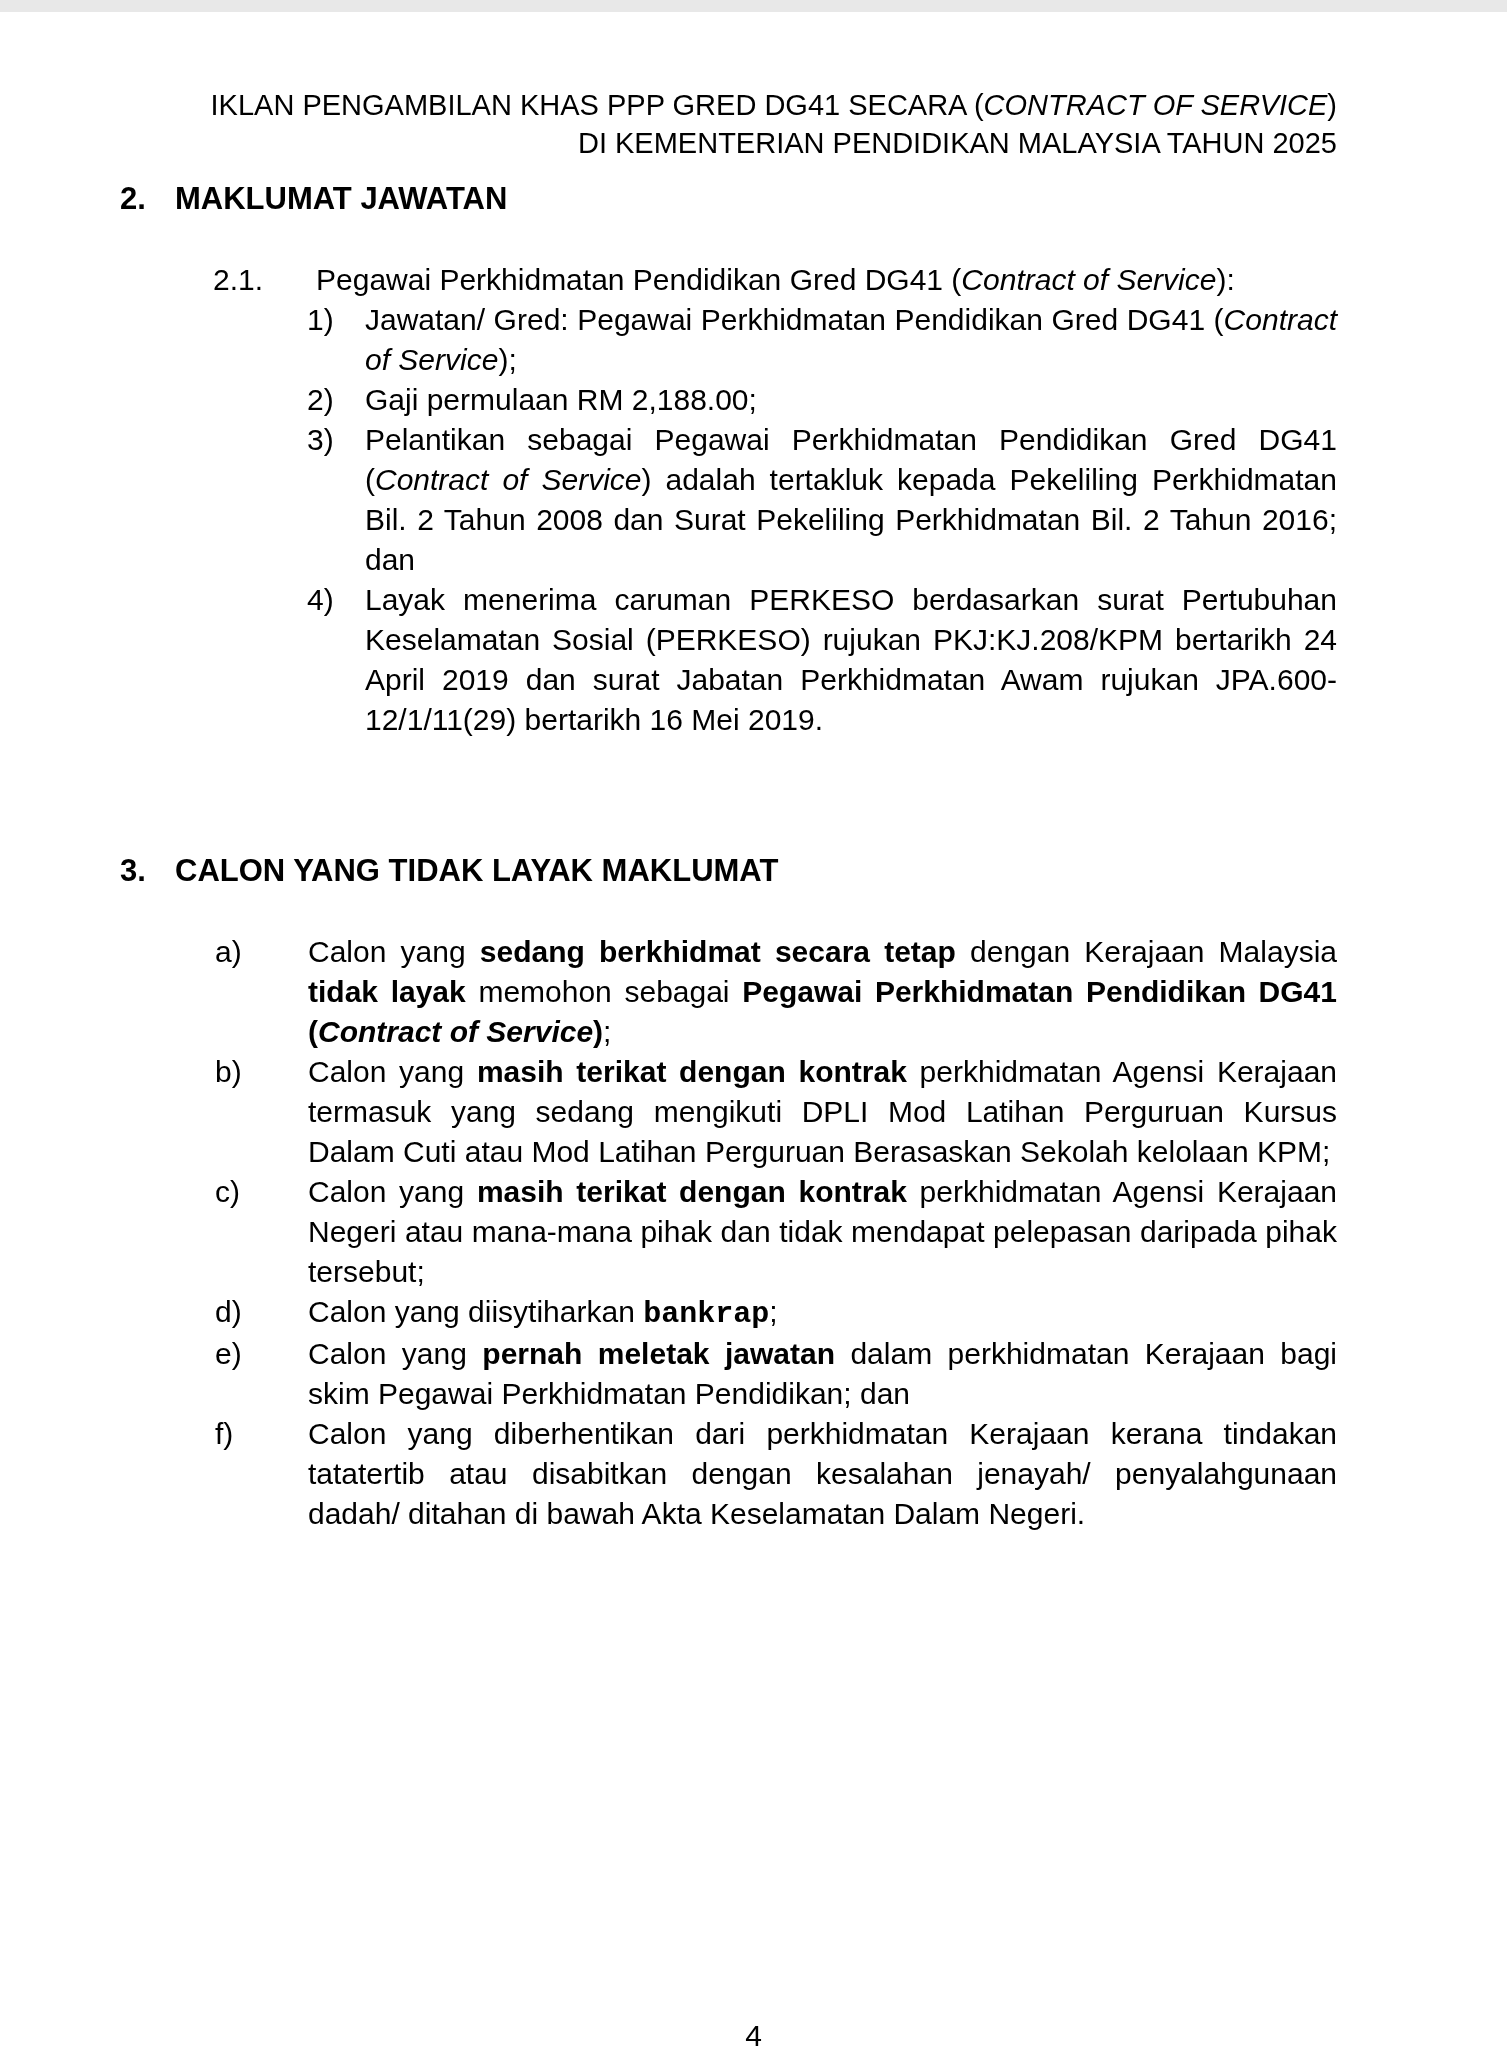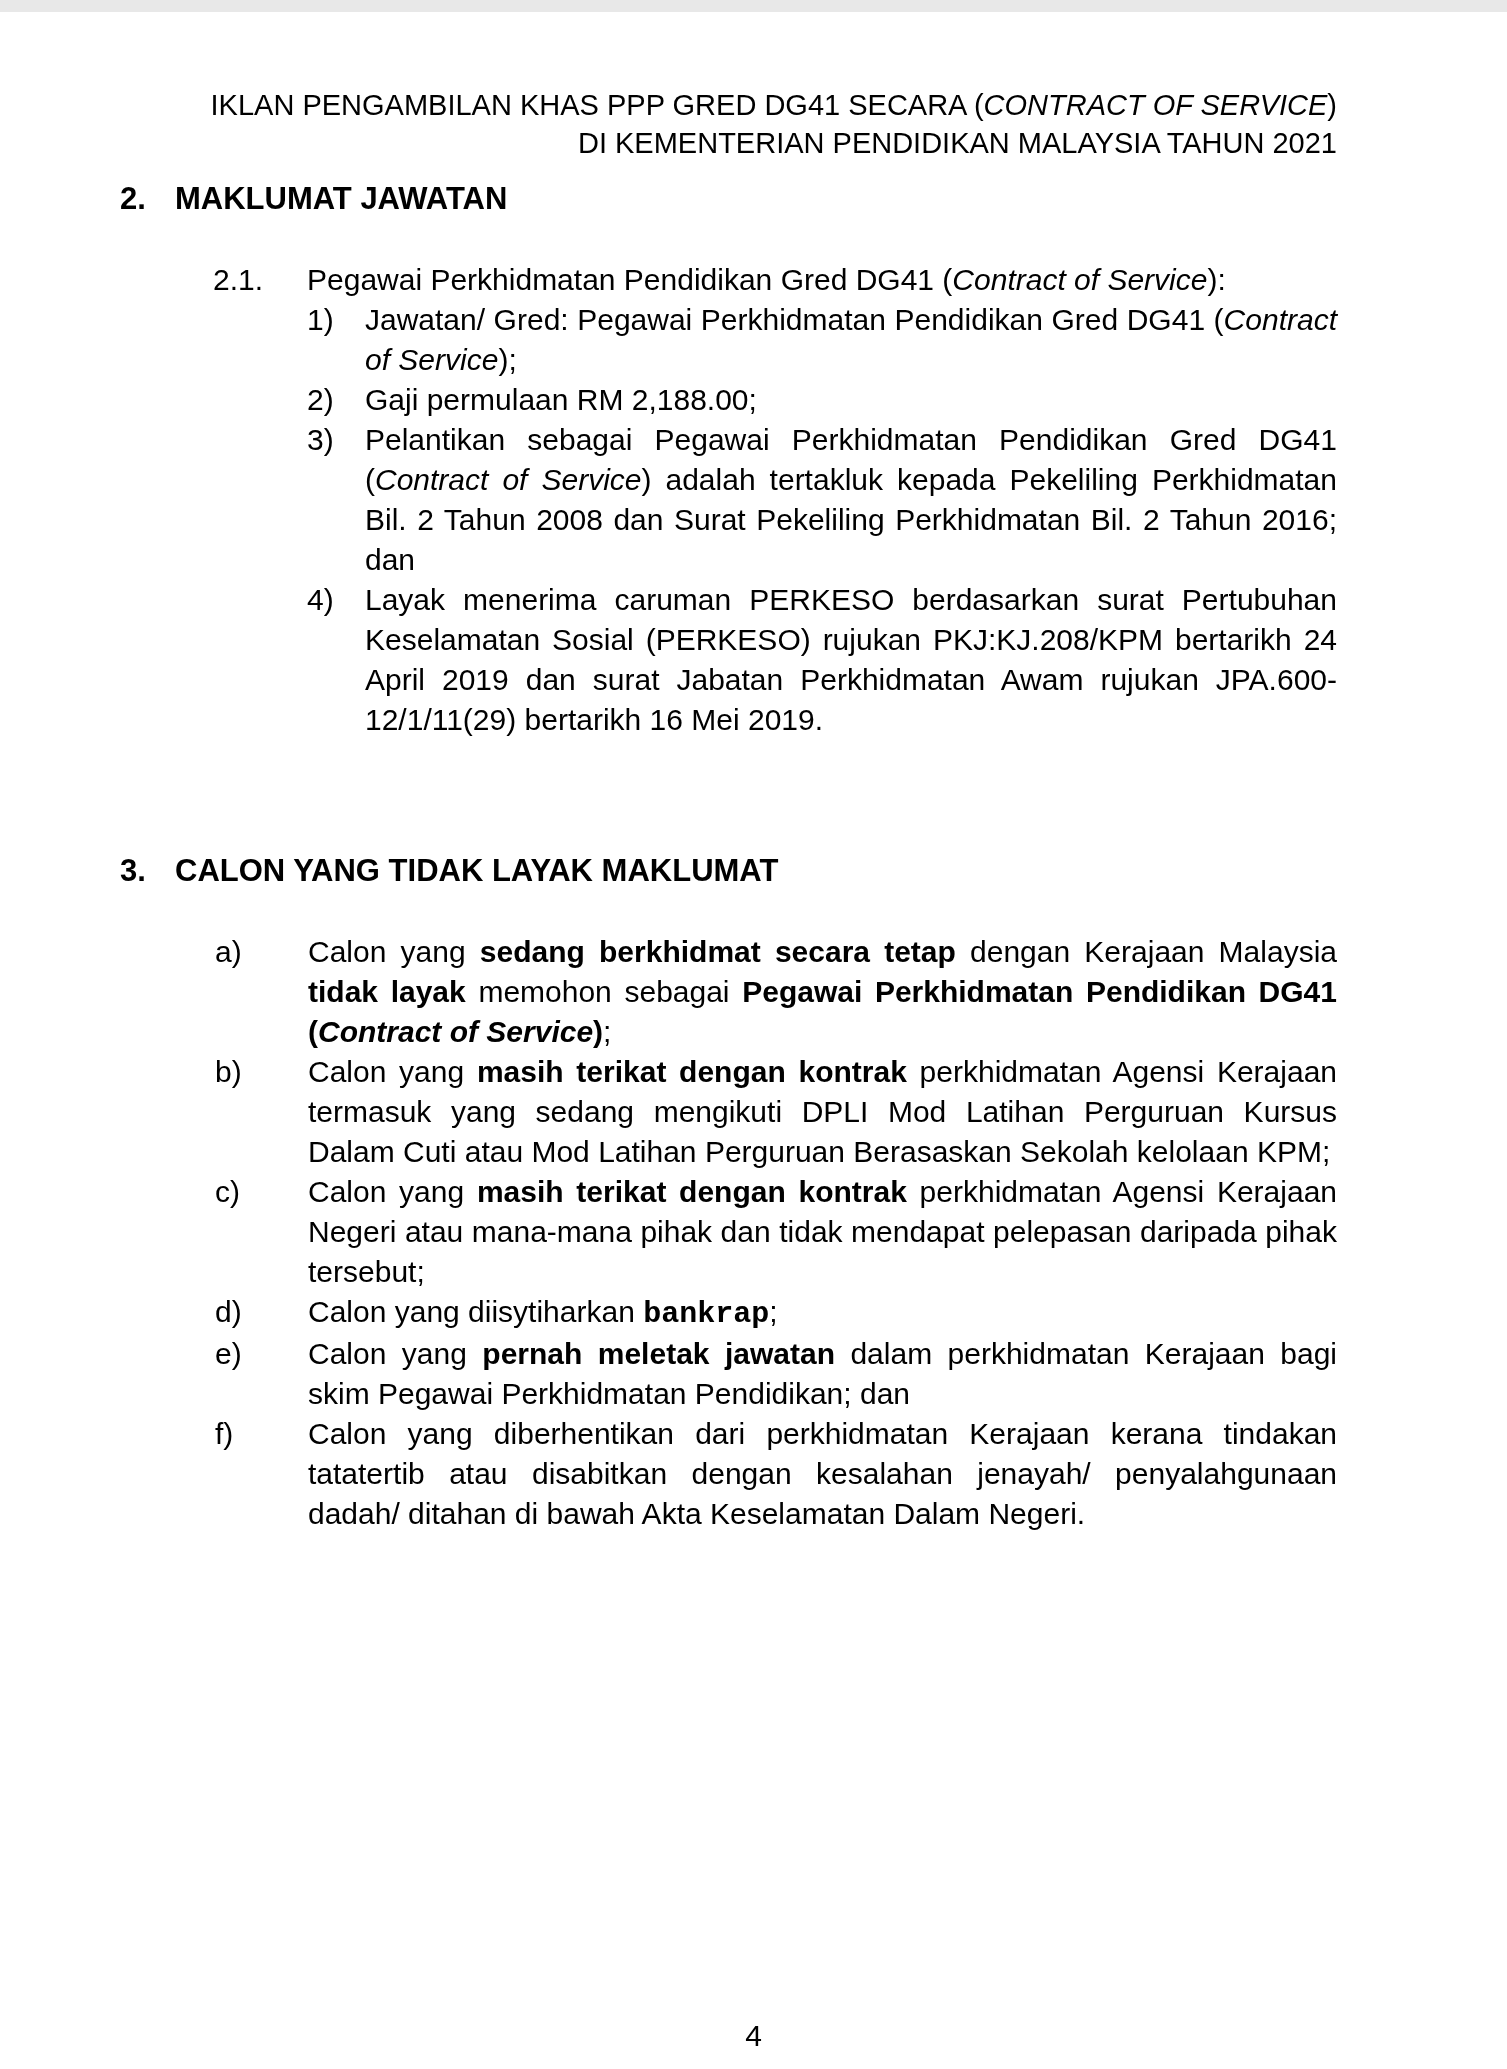--- a/index.html
+++ b/index.html
@@ -35,21 +35,21 @@
   .sec-heading .sec-num {
     width: 55px;
     flex-shrink: 0;
   }
   .sec-heading .sec-title {
     text-decoration-thickness: 3px;
     text-underline-offset: 7px;
   }
   .heading-2 { margin-top: 16px; }
   .heading-3 { margin-top: 110px; }
-  .block-21 { margin-top: 40px; }
+  .block-21 { margin-top: 40px; gap: 9px; }
   .block-letters { margin-top: 40px; }
   .item {
     display: flex;
   }
   .item .marker {
     flex-shrink: 0;
   }
   .item .body {
     flex: 1;
     text-align: justify;
@@ -71,21 +71,21 @@
     line-height: 40px;
   }
 </style>
 </head>
 <body>
 
 <div class="page">
 
   <div class="header">
     <div class="header-line"><span>IKLAN PENGAMBILAN KHAS PPP GRED DG41 SECARA (</span><span style="font-style: italic;">CONTRACT OF SERVICE</span><span>)</span></div>
-    <div class="header-line">DI KEMENTERIAN PENDIDIKAN MALAYSIA TAHUN 2021</div>
+    <div class="header-line">DI KEMENTERIAN PENDIDIKAN MALAYSIA TAHUN 2025</div>
   </div>
 
   <section>
     <div class="sec-heading heading-2">
       <span class="sec-num">2.</span>
       <span class="sec-title">MAKLUMAT JAWATAN</span>
     </div>
 
     <div class="item l1 block-21">
       <span class="marker">2.1.</span>

